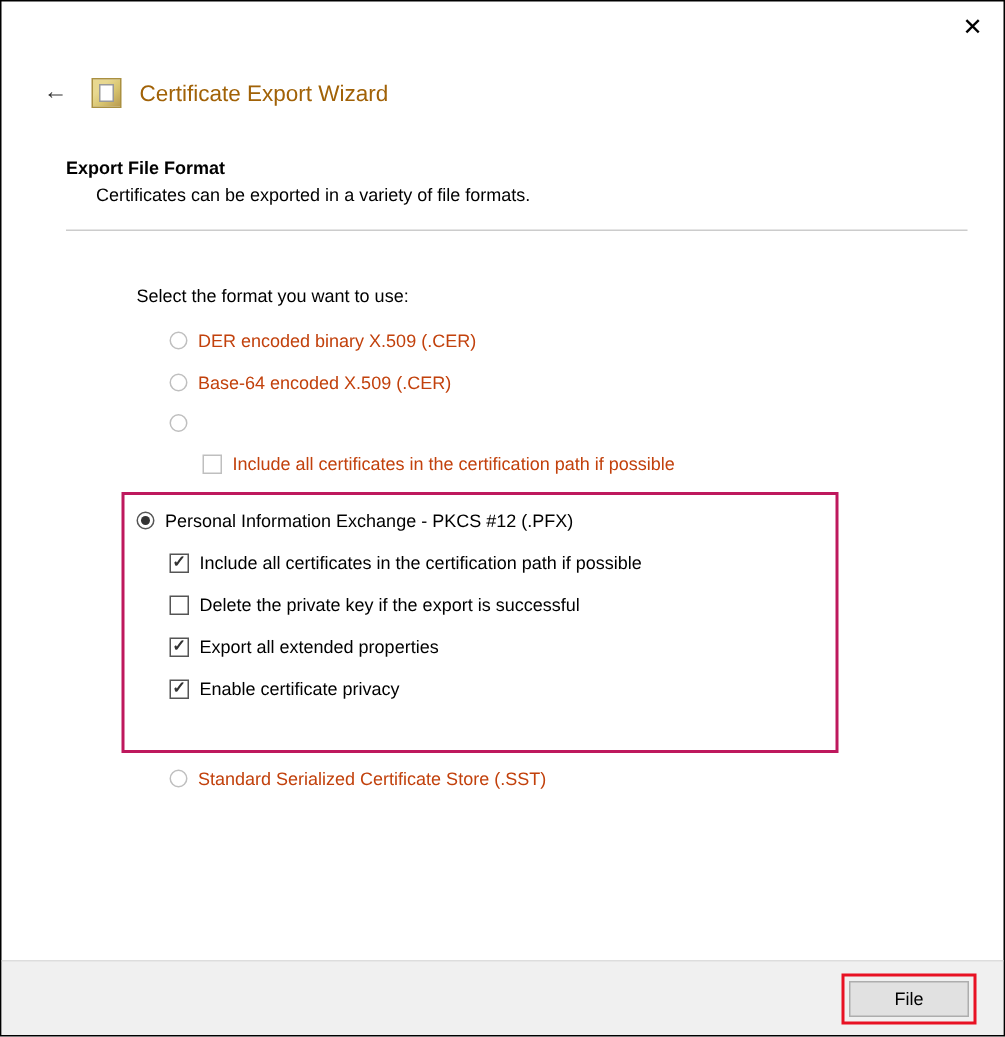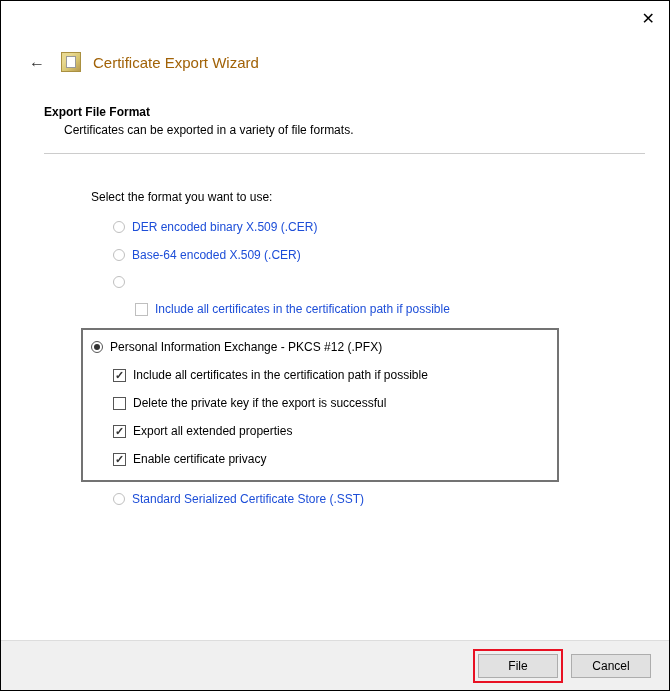--- a/index.html
+++ b/index.html
@@ -83,21 +83,21 @@
     }
     .radio-row, .check-row {
       display: flex;
       align-items: center;
       gap: 7px;
       font-size: 12px;
       margin-bottom: 14px;
     }
     .radio-row.indent-1 { margin-left: 22px; }
     .check-row.indent-2 { margin-left: 44px; }
-    .disabled { color: #1d4ed8; }
+    .disabled { color: #c2410c; }
     .disabled .radio-circle { border-color: #bfbfbf; }
     .disabled .check-box { border-color: #bfbfbf; }
     .radio-circle {
       width: 12px;
       height: 12px;
       border: 1px solid #555;
       border-radius: 50%;
       display: inline-flex;
       align-items: center;
       justify-content: center;
@@ -120,22 +120,22 @@
       flex-shrink: 0;
       font-size: 11px;
       line-height: 11px;
     }
     .check-box.checked::after {
       content: '✓';
       color: #333;
       font-weight: bold;
     }
     .highlight-box {
-      border: 2px solid #737373;
-      padding: 10px 8px 0 8px;
+      border: 2px solid #be185d;
+      padding: 10px 8px 20px 8px;
       margin: -2px 0 10px -10px;
       width: 478px;
     }
     .footer {
       position: absolute;
       bottom: 0;
       left: 0;
       right: 0;
       height: 50px;
       background: #f0f0f0;
@@ -229,14 +229,13 @@
   <div class="radio-row indent-1 disabled">
     <span class="radio-circle"></span>
     <span>Standard Serialized Certificate Store (.SST)</span>
   </div>
 </div>
 
 <div class="footer">
   <span class="next-wrap">
     <button class="btn">File</button>
   </span>
-  <button class="btn">Cancel</button>
 </div>
 
 </body></html>

